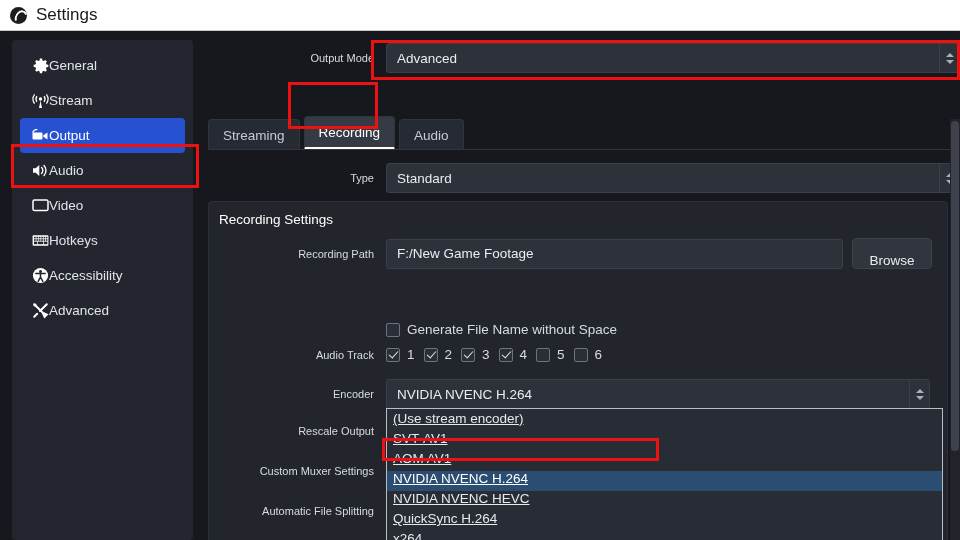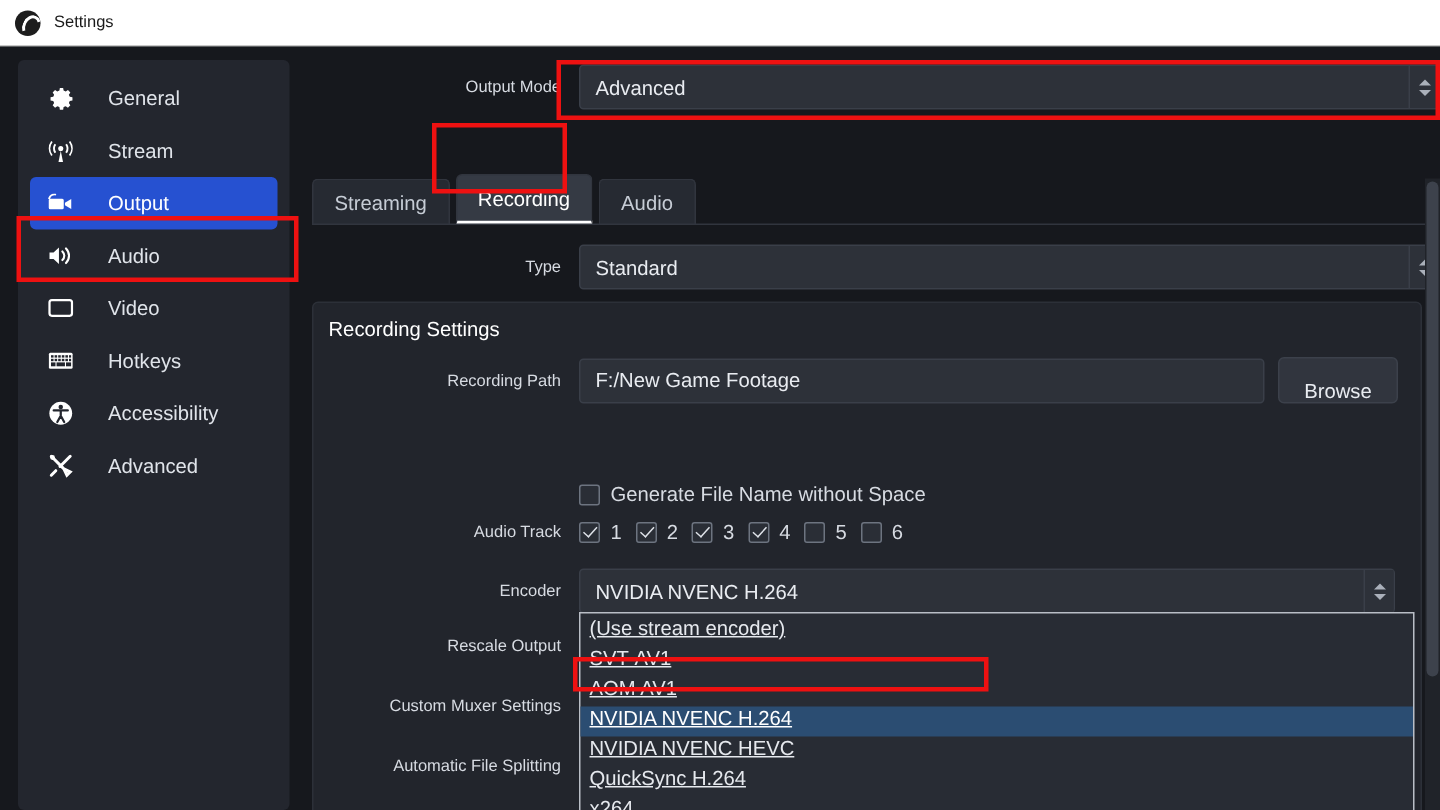--- a/index.html
+++ b/index.html
@@ -43,21 +43,21 @@
     left: 4.5px; top: 3px;
     width: 8px; height: 11px;
     border-radius: 50%;
     border: 2.2px solid #ffffff;
     border-right-color: transparent;
     border-bottom-color: transparent;
     transform: rotate(25deg);
   }
   .titlebar-text {
     color: #1a1a1a;
-    font-size: 11px;
+    font-size: 17px;
   }
 
   
   .window-body {
     position: absolute;
     left: 0; top: 31px;
     width: 960px; height: 509px;
     background: #16181d;
   }
 
@@ -69,21 +69,21 @@
     background: #23262e;
     border-radius: 4px;
     padding-top: 8px;
     box-sizing: border-box;
   }
   .side-item {
     height: 35px;
     margin: 0 8px;
     display: flex;
     align-items: center;
-    gap: 23px;
+    gap: 0;
     padding-left: 12px;
     border-radius: 4px;
     box-sizing: border-box;
     color: #e0e4ea;
     font-size: 13.5px;
   }
   .side-item.selected {
     background: #2651d1;
     color: #ffffff;
   }

